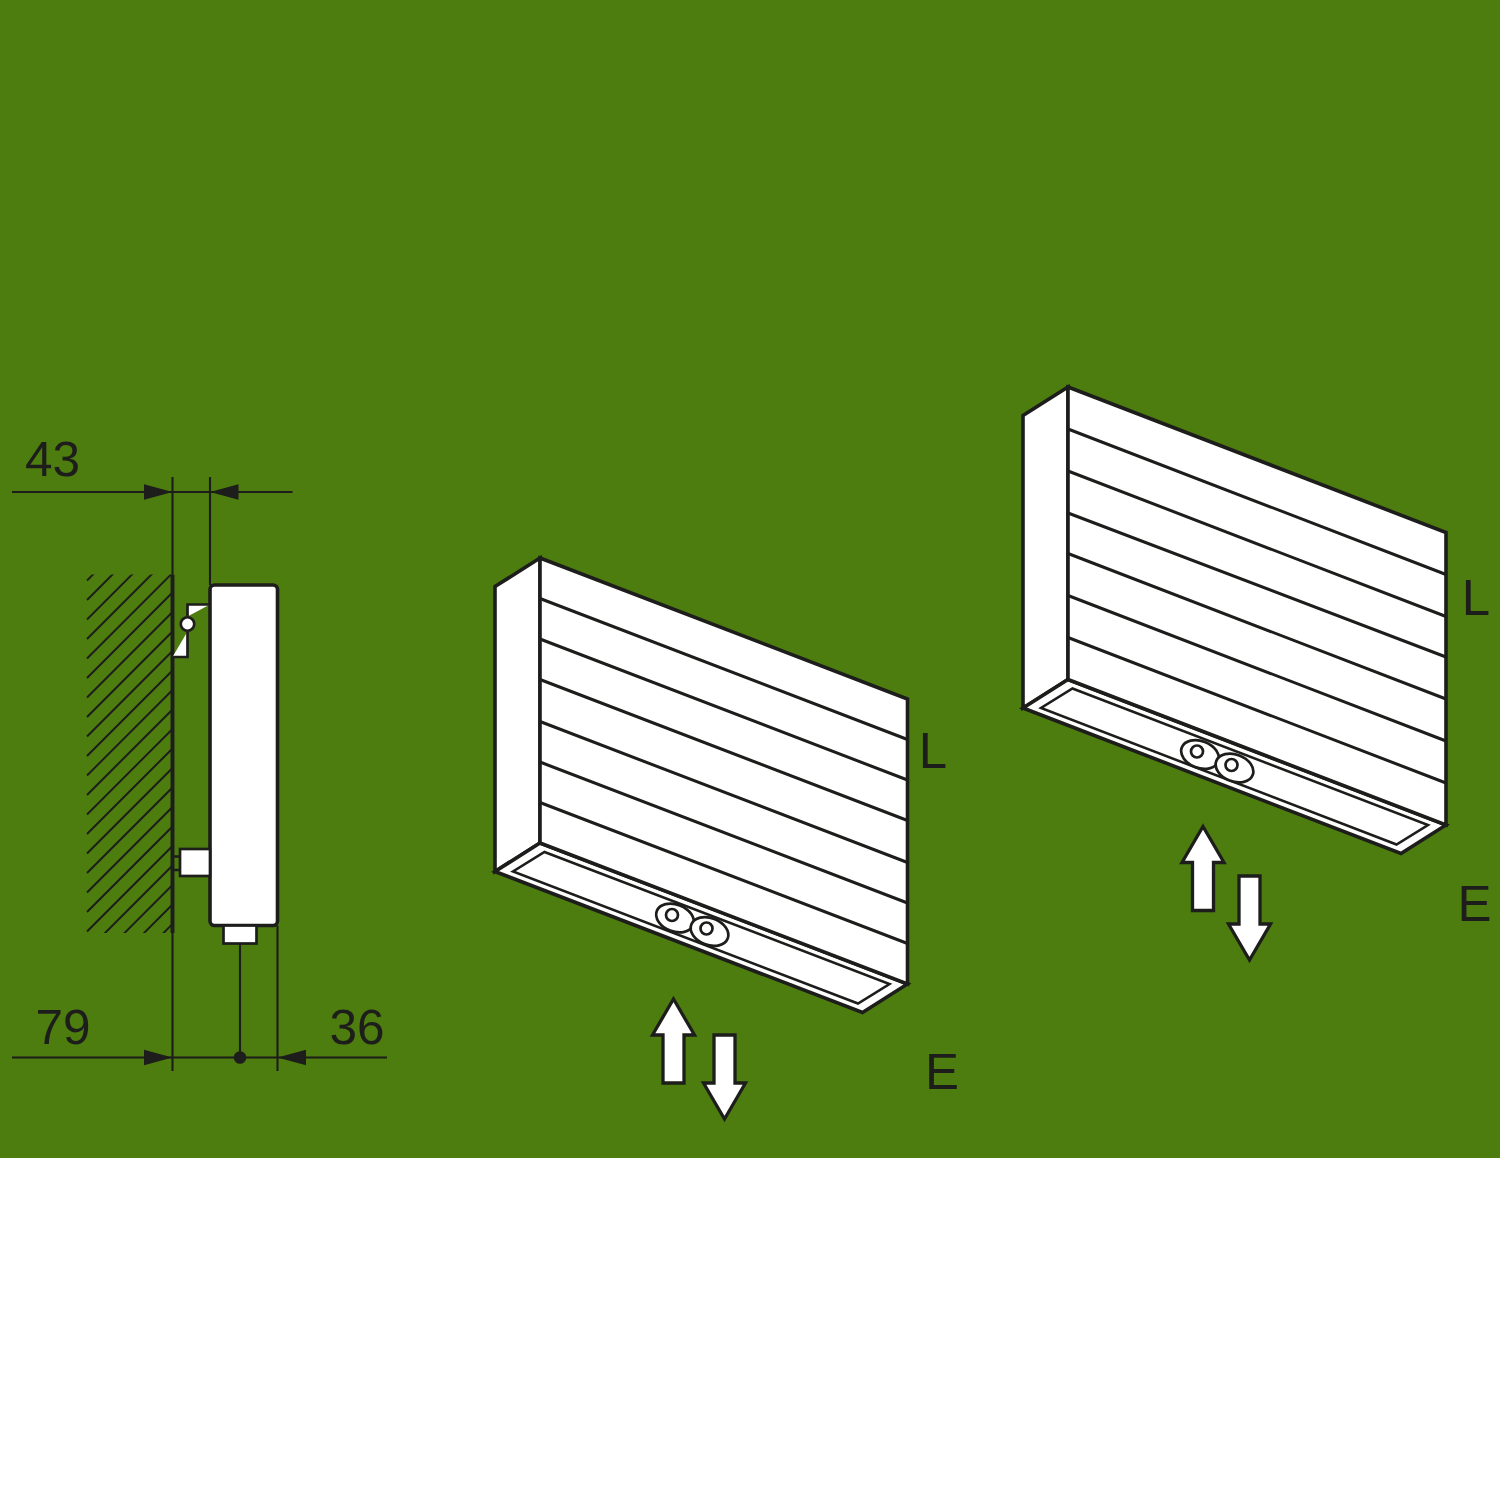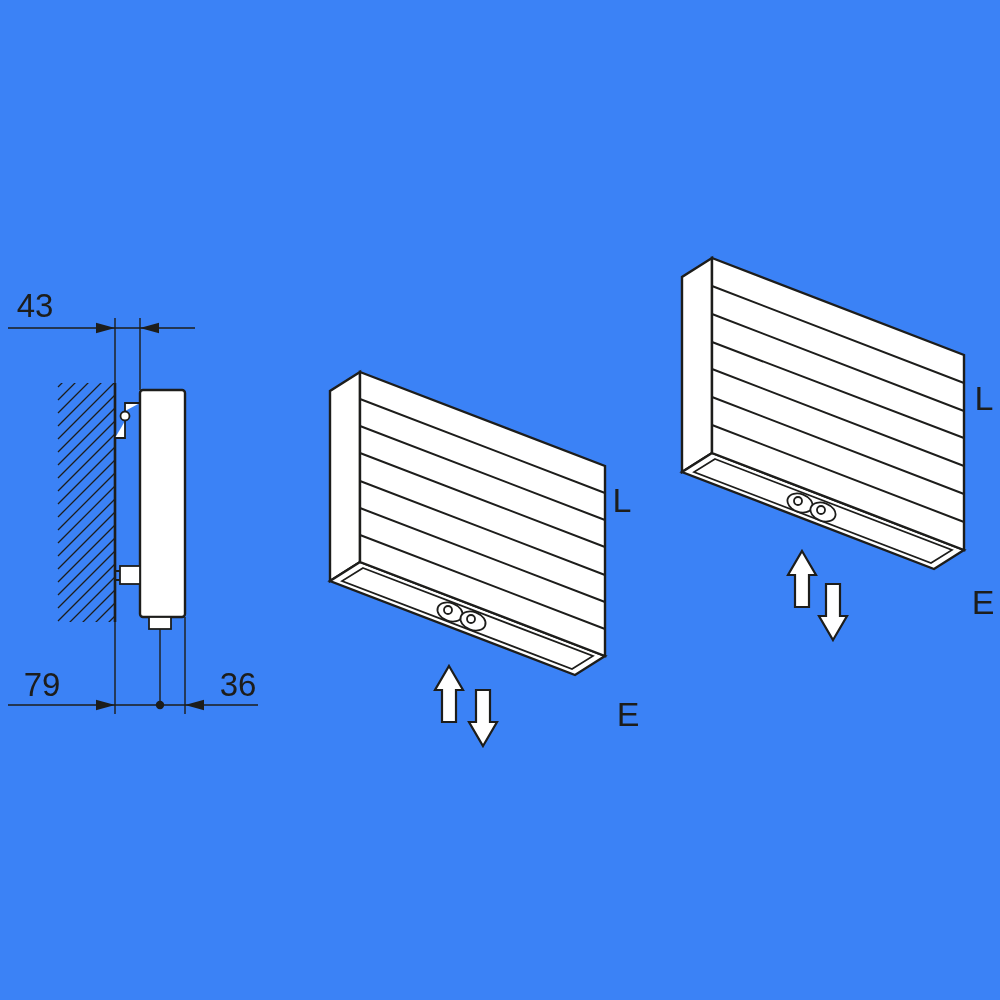--- a/index.html
+++ b/index.html
@@ -1,19 +1,19 @@
 <!DOCTYPE html>
 <html><head>
 <meta charset="utf-8">
 <style>
   html,body{margin:0;padding:0;background:#ffffff;}
   .canvas{
     position:relative;
-    width:1000px;height:1000px;
-    background:#3b82f6;
+    width:1000px;height:772px;
+    background:#4d7c0f;
     font-family:"Liberation Sans", sans-serif;
   }
   svg{position:absolute;top:0;left:0;}
   .outline{fill:#ffffff;stroke:#1d1d1b;stroke-width:2.4;stroke-linejoin:miter;}
   .thin{fill:none;stroke:#1d1d1b;stroke-width:1.4;}
   .slat{fill:none;stroke:#1d1d1b;stroke-width:2;}
   .hatch{fill:none;stroke:#1d1d1b;stroke-width:1.3;}
   .detail{fill:#ffffff;stroke:#1d1d1b;stroke-width:1.8;}
   .slot{fill:#ffffff;stroke:#1d1d1b;stroke-width:1.7;}
   .blockarrow{fill:#ffffff;stroke:#1d1d1b;stroke-width:2.2;stroke-linejoin:miter;}

